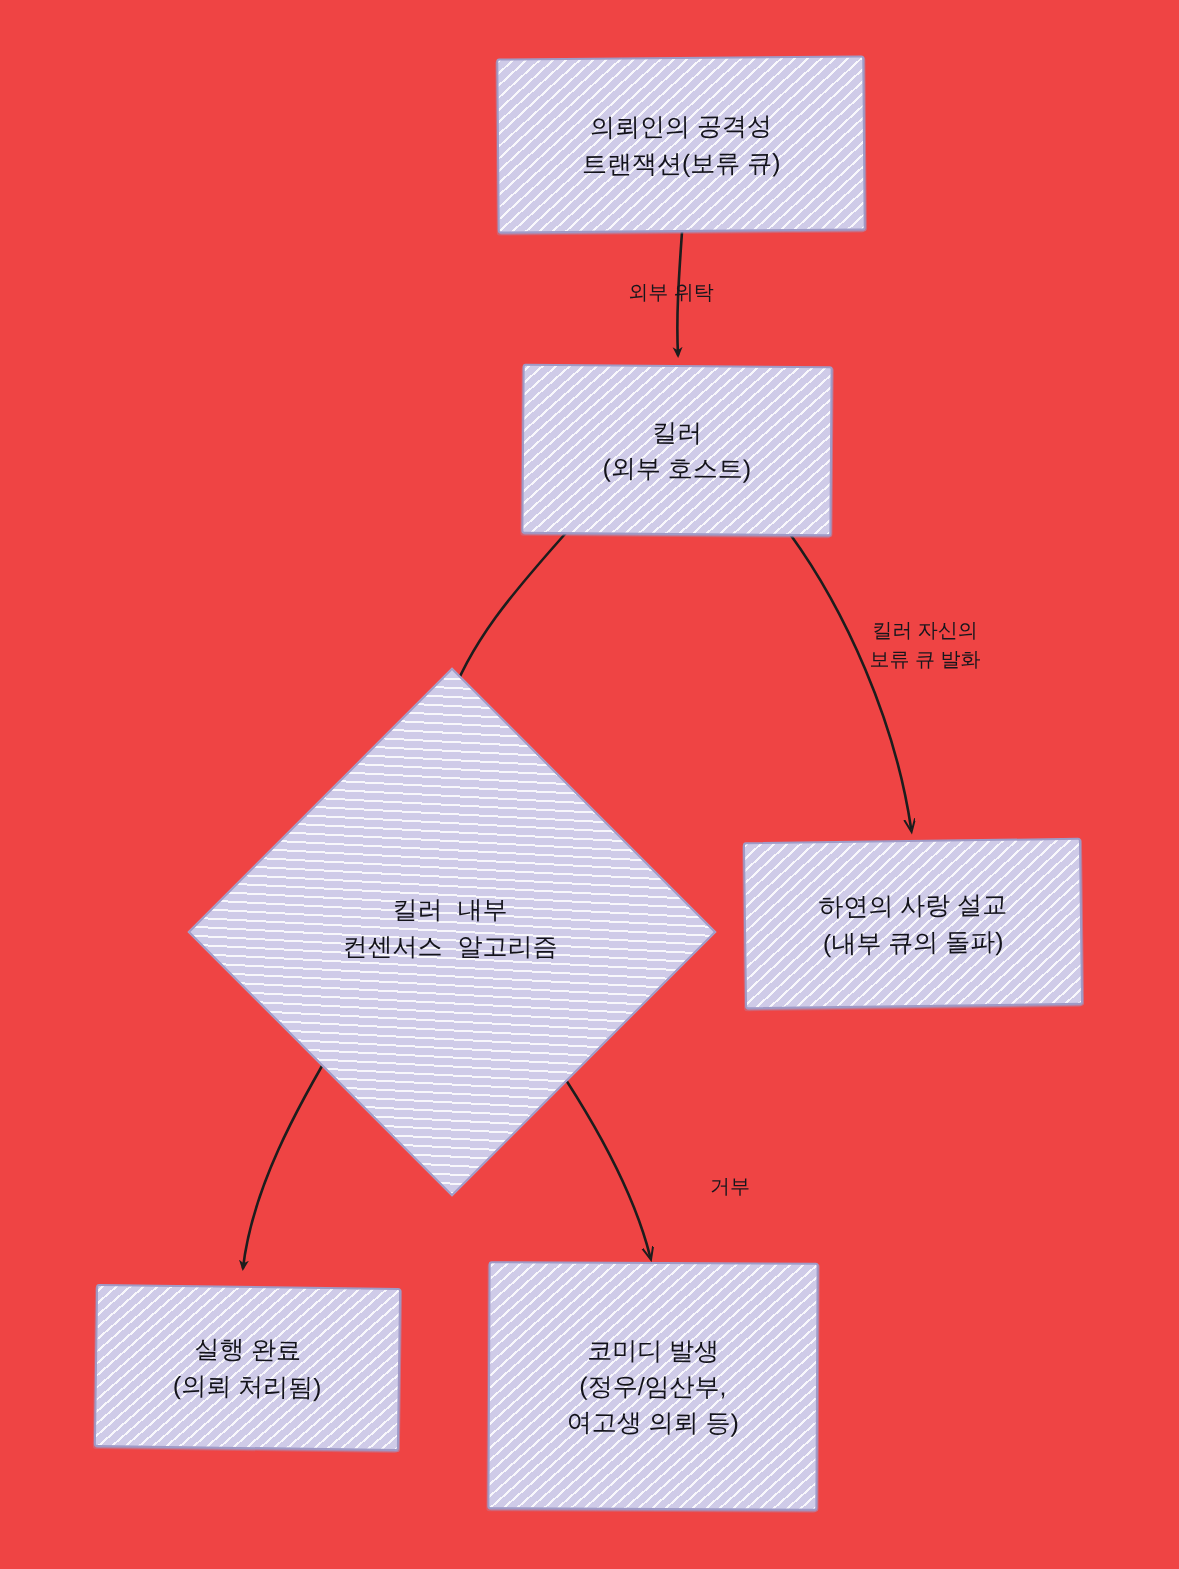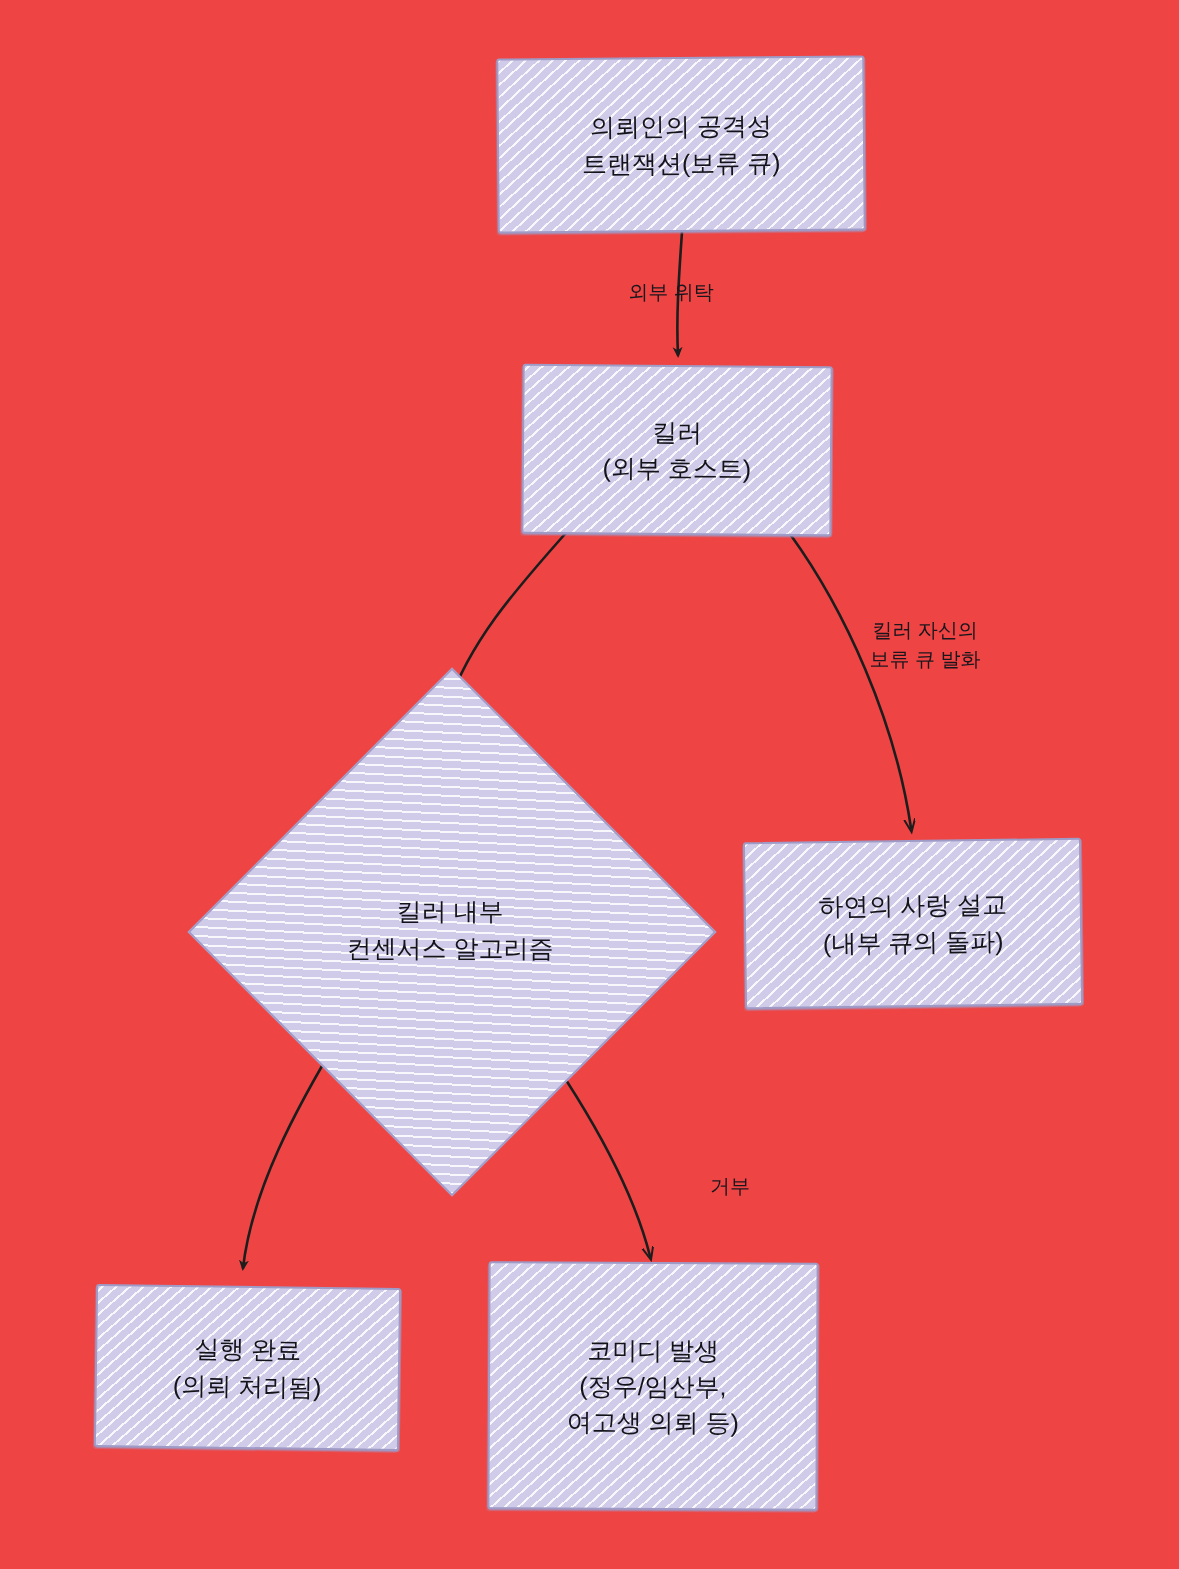--- a/index.html
+++ b/index.html
@@ -92,20 +92,21 @@
     width: 100%;
     height: 100%;
     display: flex;
     align-items: center;
     justify-content: center;
     text-align: center;
     font-size: 25px;
     line-height: 1.5;
     white-space: pre-line;
     color: #13131a;
+    font-family: Liberation Mono, monospace;
   }
   .edge-label {
     position: absolute;
     font-size: 20px;
     color: #16161c;
     text-align: center;
     line-height: 1.45;
     white-space: pre-line;
     background: transparent;
   }

